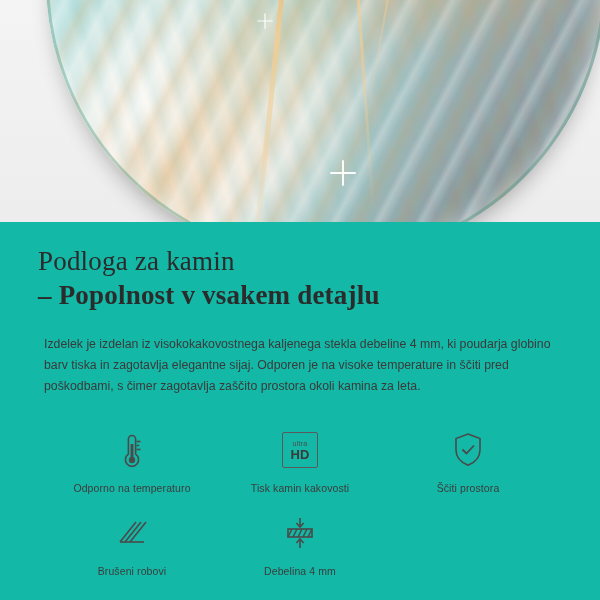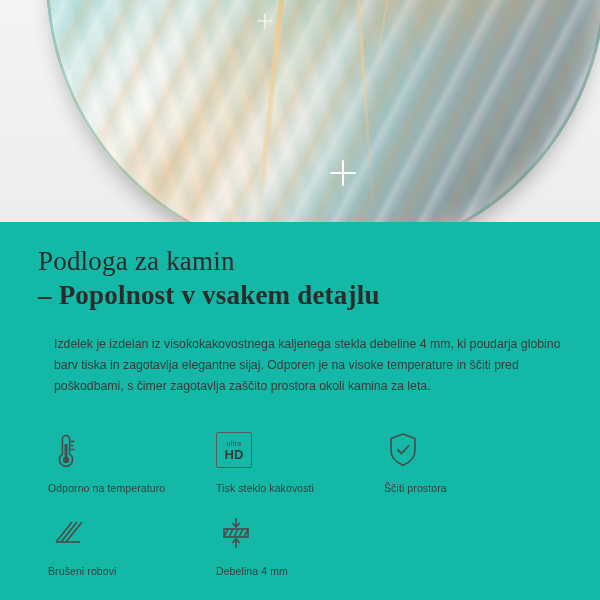--- a/index.html
+++ b/index.html
@@ -120,40 +120,40 @@
     font-family: "Liberation Serif", serif;
     font-size: 27px;
     line-height: 34px;
     color: #2b2b2b;
     font-weight: 400;
     margin: 22px 0 0 0;
     letter-spacing: .2px;
   }
   .headline .line2 { display: block; font-weight: bold; }
   .body-copy {
-    margin: 22px 0 0 16px;
+    margin: 22px 0 0 6px;
     font-size: 12.3px;
     line-height: 21px;
     color: #3a3a3a;
     max-width: 524px;
     text-align: left;
   }
 
   
   .features {
     margin-top: 30px;
     display: grid;
     grid-template-columns: repeat(3, 1fr);
     row-gap: 16px;
     padding: 0 10px;
   }
   .feature {
     display: flex;
     flex-direction: column;
-    align-items: flex-start;
+    align-items: center;
     justify-content: flex-start;
   }
   .feature-icon {
     height: 46px;
     display: flex;
     align-items: center;
     justify-content: center;
     color: #4a4a4a;
   }
   .feature-label {
@@ -227,21 +227,21 @@
         <div class="feature-label">Odporno na temperaturo</div>
       </div>
 
       <div class="feature">
         <div class="feature-icon">
           <div class="ultrahd">
             <span class="u-top">ultra</span>
             <span class="u-bot">HD</span>
           </div>
         </div>
-        <div class="feature-label">Tisk steklo kakovosti</div>
+        <div class="feature-label">Tisk kamin kakovosti</div>
       </div>
 
       <div class="feature">
         <div class="feature-icon">
           <svg width="38" height="42" viewBox="0 0 38 42" fill="none" stroke="#4a4a4a" stroke-width="1.6">
             <path d="M19 5 L31 9.5 V21 c0 8-5.6 12.6-12 15.2C12.6 33.6 7 29 7 21 V9.5 Z"></path>
             <path d="M13.5 20.5 l4 4 7.5-8" stroke-width="1.8"></path>
           </svg>
         </div>
         <div class="feature-label">Ščiti prostora</div>

